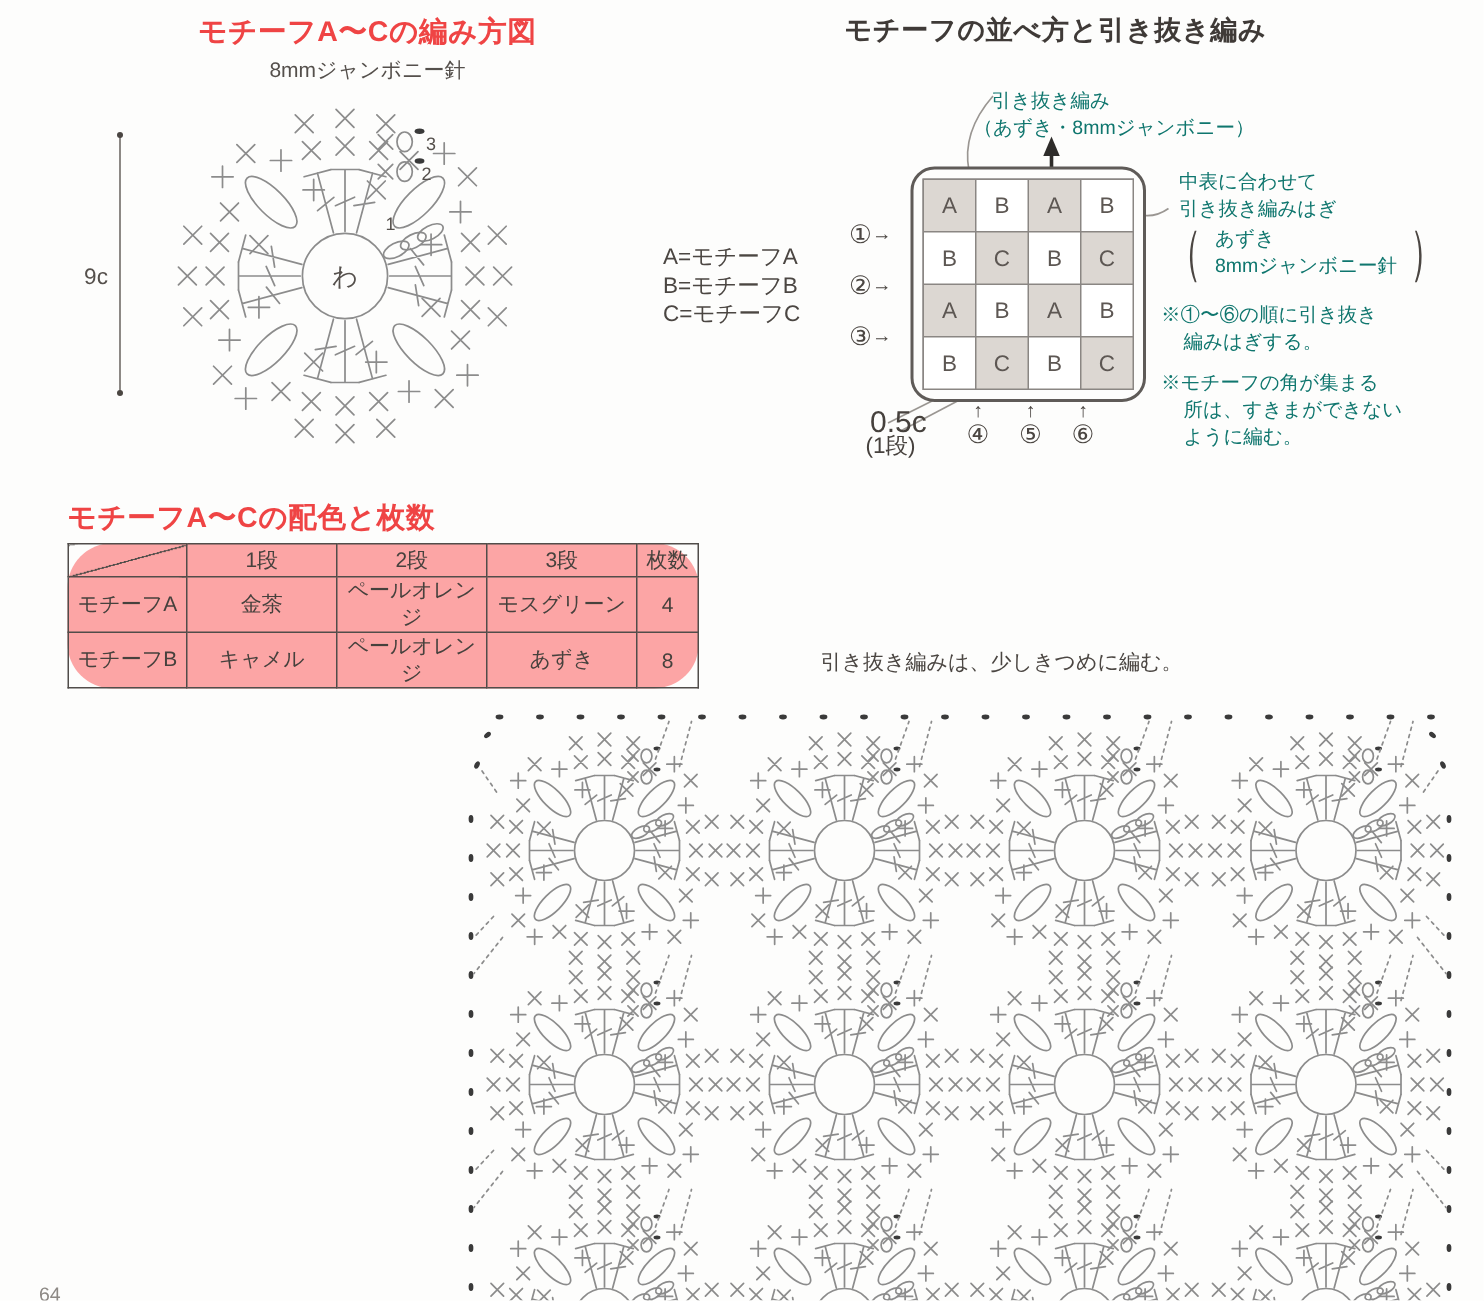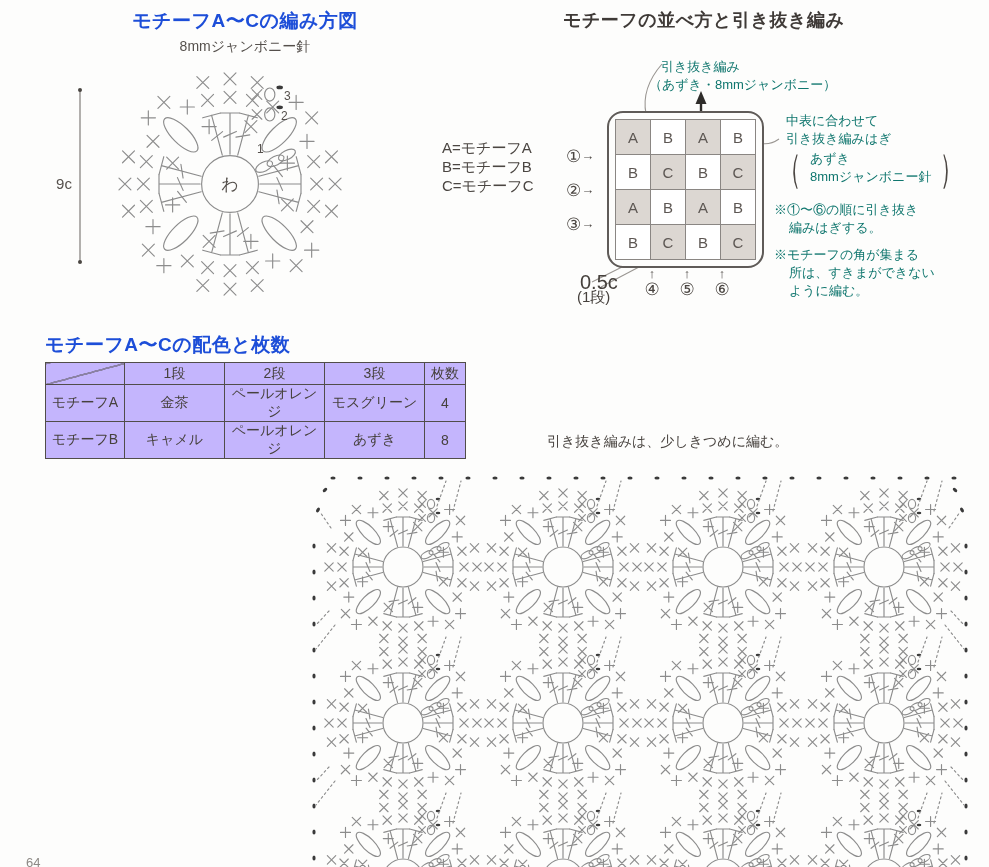--- a/index.html
+++ b/index.html
@@ -1,41 +1,41 @@
 <!DOCTYPE html>
 <html><head>
 <meta charset="utf-8">
 <style>
   html,body{margin:0;padding:0;}
   .page{position:relative;width:989px;height:867px;background:#fdfdfc;overflow:hidden;
         font-family:"Liberation Sans",sans-serif;color:#46413d;}
   .abs{position:absolute;}
-  .ttl{font-weight:bold;font-size:19px;letter-spacing:.5px;color:#1d4ed8;}
+  .ttl{font-weight:bold;font-size:19px;letter-spacing:.5px;color:#ef4444;}
   .ttl2{font-weight:bold;font-size:18px;letter-spacing:.5px;color:#3f3a37;}
   .sub{font-size:14px;color:#55504c;}
   .ann{font-size:13px;color:#0f766e;line-height:18px;white-space:nowrap;}
   .note{font-size:14px;color:#4b4642;line-height:19px;white-space:nowrap;}
-  .legend{font-size:15px;line-height:19px;color:#4b4642;}
+  .legend{font-size:15px;line-height:19px;color:#4b4642;margin-top:24px;}
   svg{display:block;}
   svg text{font-family:"Liberation Sans",sans-serif;fill:#55504c;}
   
   .gridbox{border:2px solid #5f5b58;border-radius:16px;padding:6px;display:inline-block;background:#fdfdfc;}
   .mgrid{display:grid;grid-template-columns:repeat(4,34px);grid-auto-rows:34px;
          gap:1px;background:#8a8683;border:1px solid #8a8683;}
   .cell{background:#fff;display:flex;align-items:center;justify-content:center;
         font-size:15px;color:#5d5753;}
   .cell.sh{background:#dcd7d2;}
   .cmark{font-size:17px;color:#4b4642;white-space:nowrap;}
   .cmark .ar{font-size:13px;vertical-align:2px;}
   .bmark{width:22px;text-align:center;font-size:17px;color:#4b4642;line-height:16px;}
   .bmark .up{font-size:13px;display:block;}
   .parenrow{display:flex;align-items:center;}
   .bigparen{font-size:40px;font-weight:400;color:#4b4642;transform:scaleX(.55);line-height:40px;}
   
-  table.ct{border-collapse:collapse;font-size:14px;color:#46413d;background:#c4b5fd;}
+  table.ct{border-collapse:collapse;font-size:14px;color:#46413d;background:#fca5a5;border-radius:30px;}
   table.ct td,table.ct th{border:1.5px solid #514d4a;text-align:center;font-weight:normal;
         height:21px;padding:0 2px;}
   table.ct th.diag{background:linear-gradient(to bottom right,
         rgba(0,0,0,0) 48.8%, #514d4a 48.8%, #514d4a 51.2%, rgba(0,0,0,0) 51.2%);}
   .c0{width:74px}.c1{width:95px}.c2{width:95px}.c3{width:95px}.c4{width:36px}
   .pagenum{font-size:13px;color:#8d8985;}
 </style>
 </head>
 <body>
 

